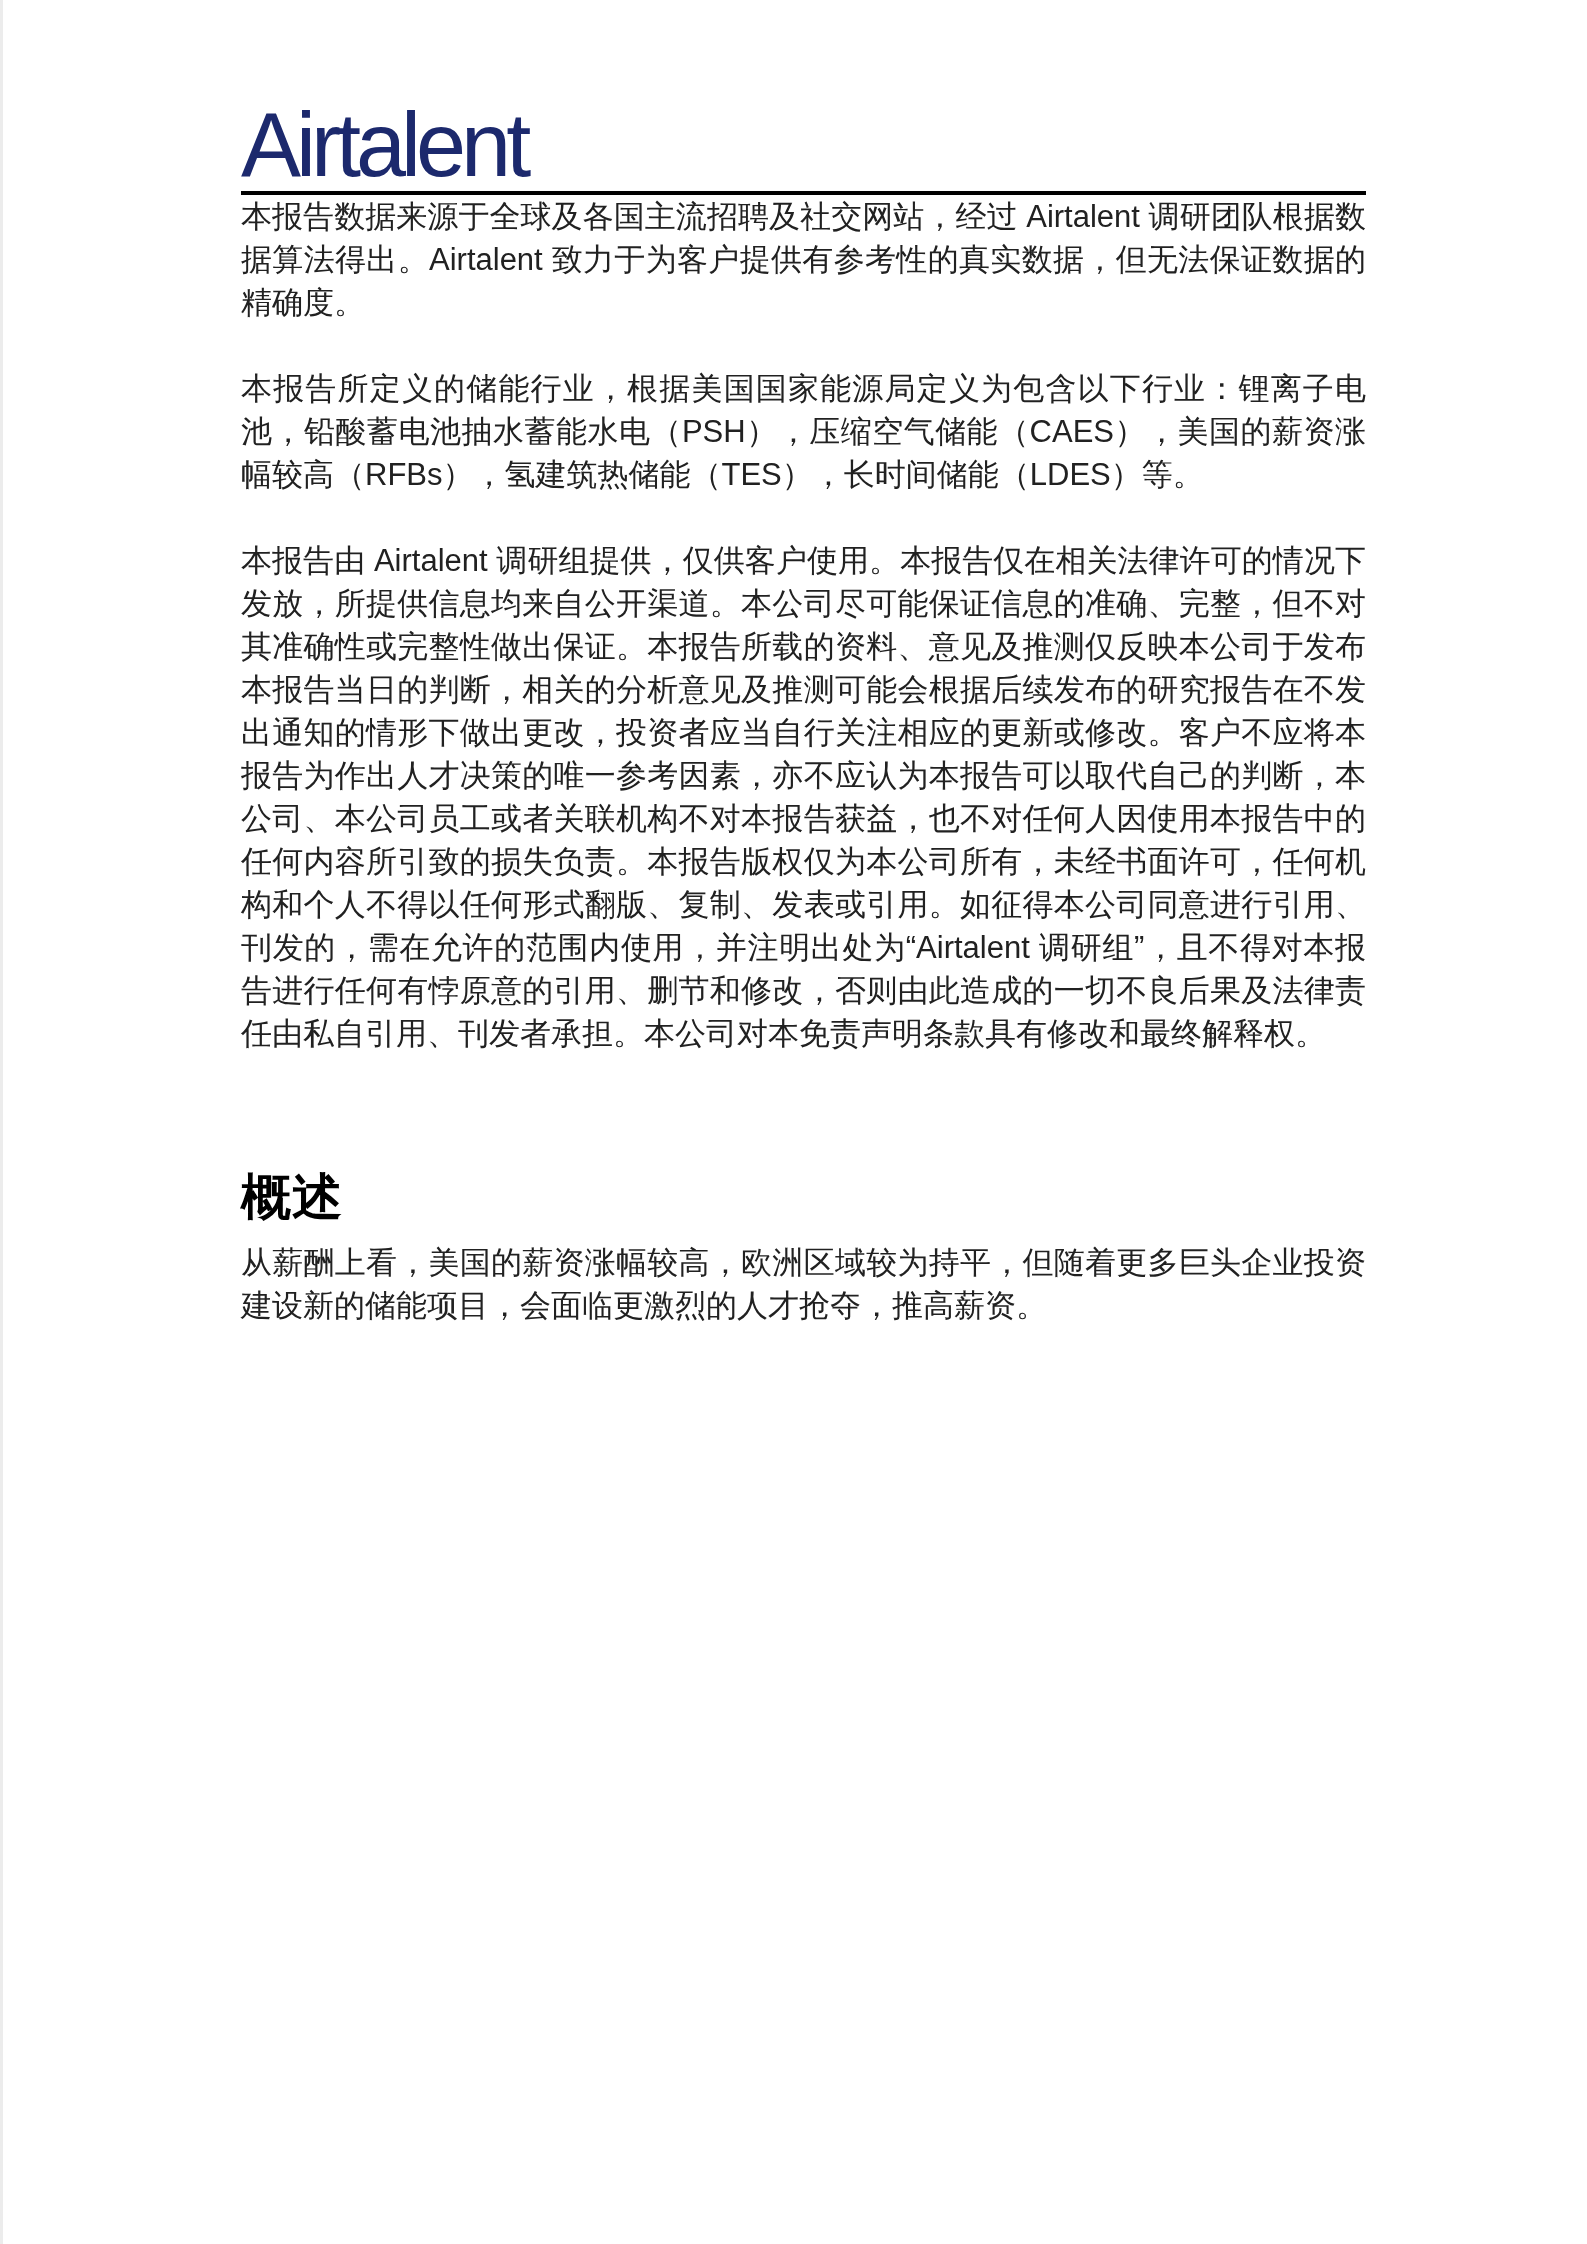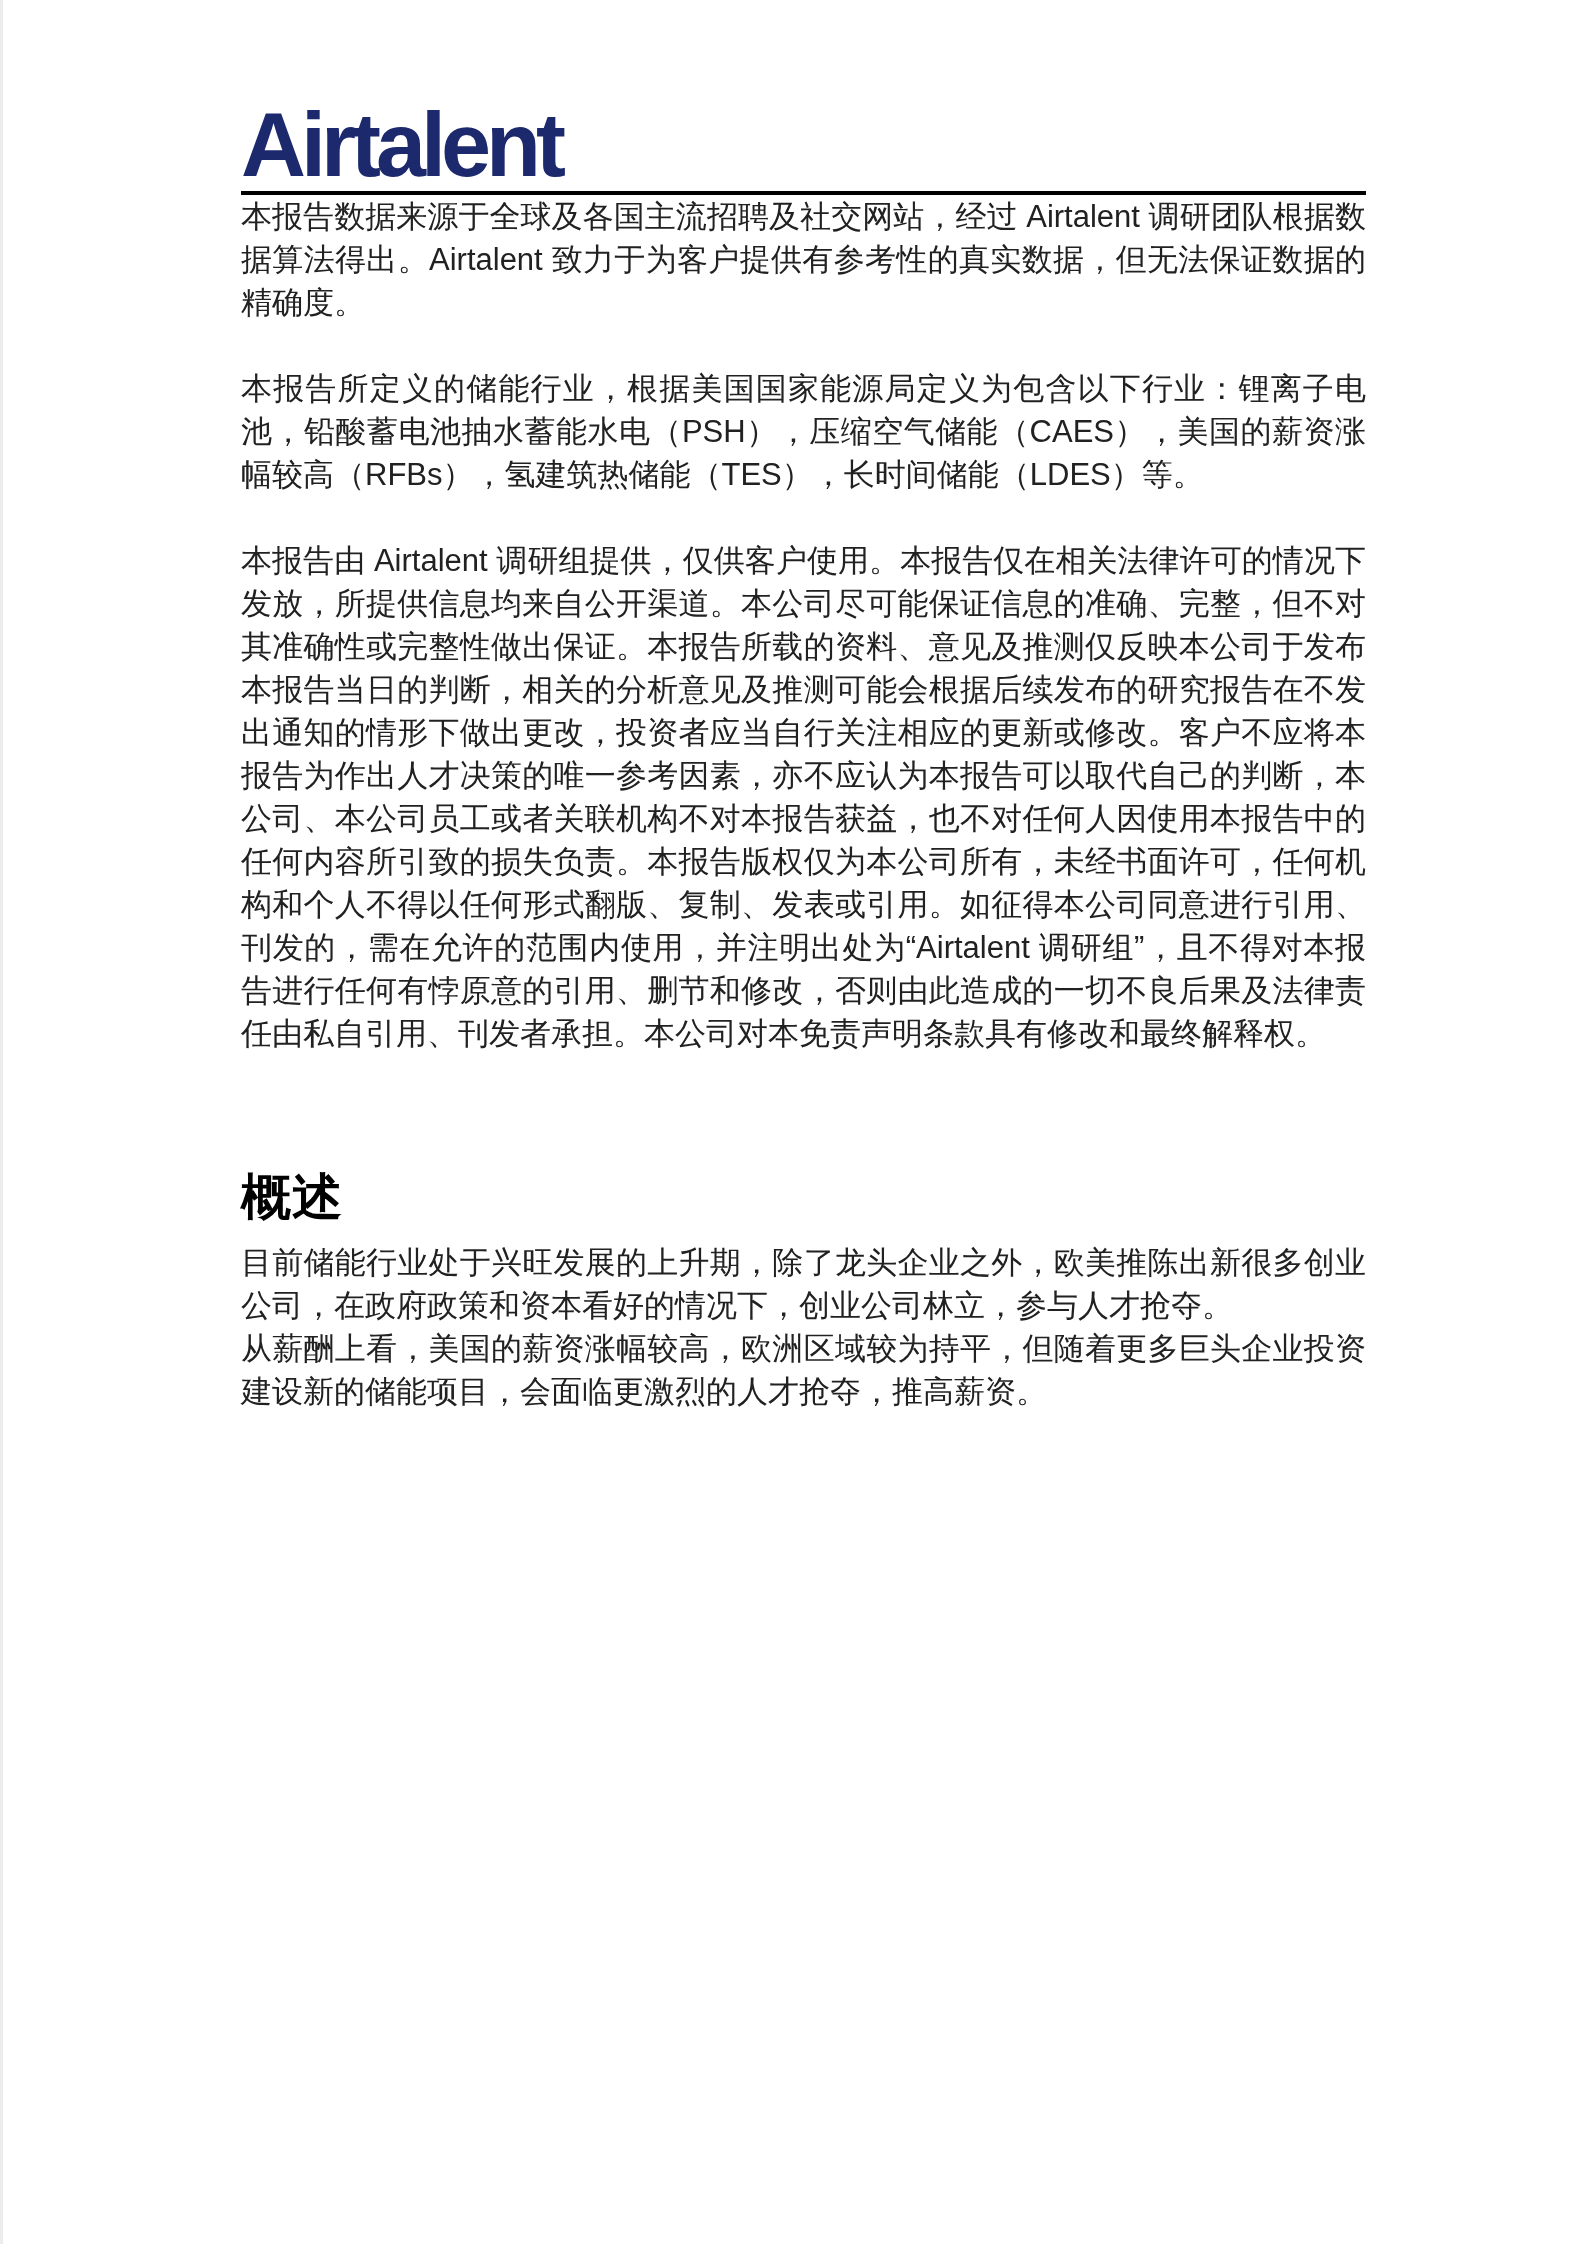--- a/index.html
+++ b/index.html
@@ -20,21 +20,21 @@
   .content {
     position: absolute;
     left: 238px;
     top: 0;
     width: 1125px;
   }
   .logo {
     padding-top: 100px;
     font-size: 90px;
     line-height: 90px;
-    font-weight: 700;
+    font-weight: 400;
     letter-spacing: -5px;
     color: #1c296d; 
   }
   .header-rule {
     margin: 1px 0 0 0;
     border: none;
     border-top: 4px solid #000000;
     width: 100%;
   }
   h1.section-heading {
@@ -79,18 +79,17 @@
     </header>
 
     <section class="section-explanation">
       <p>本报告数据来源于全球及各国主流招聘及社交网站，经过 Airtalent 调研团队根据数据算法得出。Airtalent 致力于为客户提供有参考性的真实数据，但无法保证数据的精确度。</p>
       <p>本报告所定义的储能行业，根据美国国家能源局定义为包含以下行业：锂离子电池，铅酸蓄电池抽水蓄能水电（PSH），压缩空气储能（CAES），美国的薪资涨幅较高（RFBs），氢建筑热储能（TES），长时间储能（LDES）等。</p>
       <p>本报告由 Airtalent 调研组提供，仅供客户使用。本报告仅在相关法律许可的情况下发放，所提供信息均来自公开渠道。本公司尽可能保证信息的准确、完整，但不对其准确性或完整性做出保证。本报告所载的资料、意见及推测仅反映本公司于发布本报告当日的判断，相关的分析意见及推测可能会根据后续发布的研究报告在不发出通知的情形下做出更改，投资者应当自行关注相应的更新或修改。客户不应将本报告为作出人才决策的唯一参考因素，亦不应认为本报告可以取代自己的判断，本公司、本公司员工或者关联机构不对本报告获益，也不对任何人因使用本报告中的任何内容所引致的损失负责。本报告版权仅为本公司所有，未经书面许可，任何机构和个人不得以任何形式翻版、复制、发表或引用。如征得本公司同意进行引用、刊发的，需在允许的范围内使用，并注明出处为“Airtalent 调研组”，且不得对本报告进行任何有悖原意的引用、删节和修改，否则由此造成的一切不良后果及法律责任由私自引用、刊发者承担。本公司对本免责声明条款具有修改和最终解释权。</p>
     </section>
 
     <section class="section-overview">
       <h1 class="section-heading">概述</h1>
-      <p>目前储能行业处于兴旺发展的上升期，除了龙头企业之外，欧美推陈出新很多创业公司，在政府政策和资本看好的情况下，创业公司林立，参与人才抢夺。</p>
       <p>从薪酬上看，美国的薪资涨幅较高，欧洲区域较为持平，但随着更多巨头企业投资建设新的储能项目，会面临更激烈的人才抢夺，推高薪资。</p>
     </section>
 
   </div>
 </div>
 
 </body></html>

